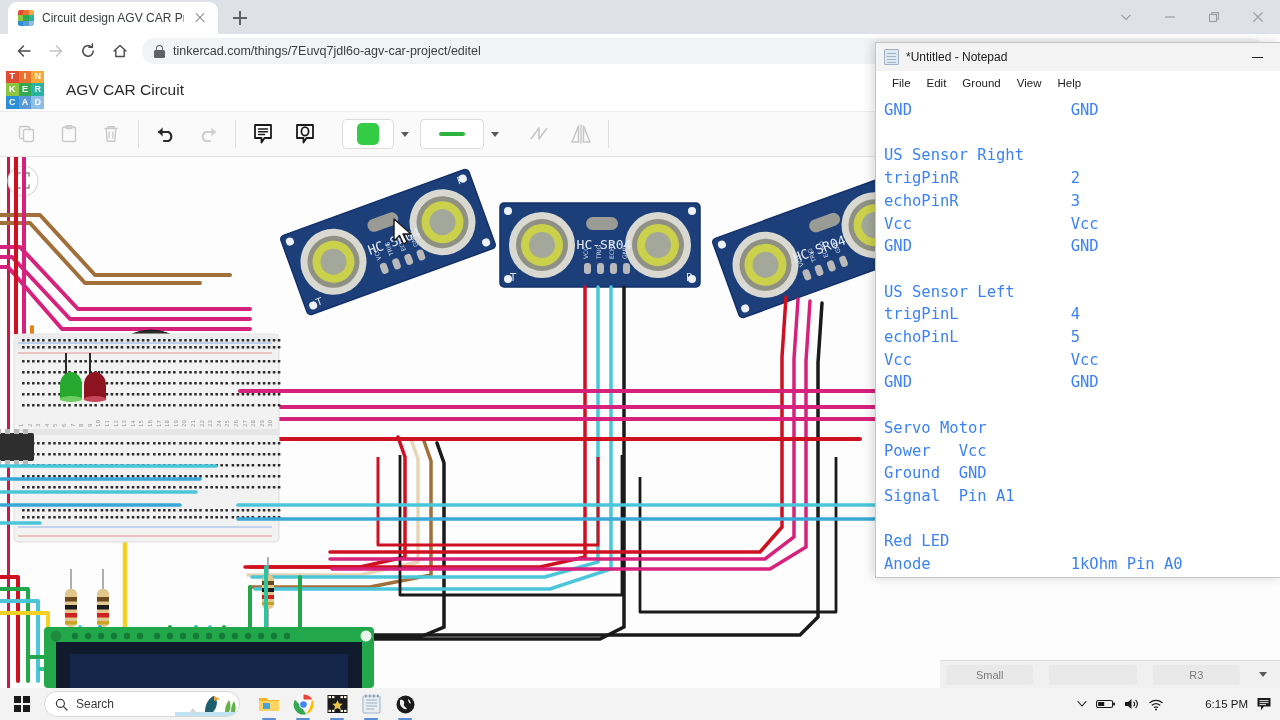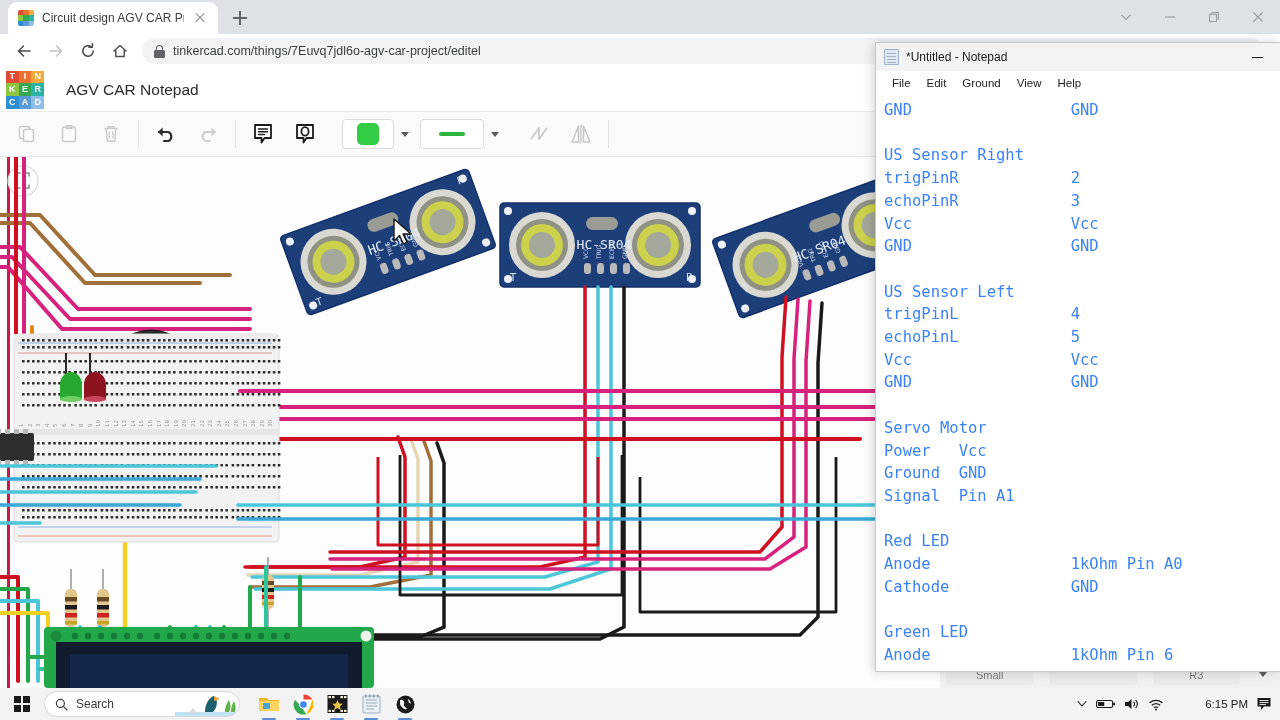--- a/index.html
+++ b/index.html
@@ -124,21 +124,21 @@
     background: #f0f0f0; border-top: 1px solid #ddd; display: flex; align-items: center;
     gap: 16px; padding: 0 6px;
   }
   .panel-field {
     height: 20px; background: #e9e9e9; border-radius: 3px; flex: 1 1 0;
     font-size: 11px; color: #7b7b7b; display: flex; align-items: center; justify-content: center;
   }
 
   
   .notepad {
-    position: absolute; left: 875px; top: 42px; width: 405px; height: 630px;
+    position: absolute; left: 875px; top: 42px; width: 405px; height: 536px;
     background: #fff; border: 1px solid #c6c6c6; border-right: none;
     box-shadow: -2px 0 10px rgba(0,0,0,.16);
     display: flex; flex-direction: column; overflow: hidden;
   }
   .np-title {
     height: 28px; background: #f3f3f3; display: flex; align-items: center;
     padding-left: 8px; gap: 7px; flex: 0 0 28px;
   }
   .np-icon {
     width: 15px; height: 16px; background: #dfe7ef; border: 1px solid #9db3c7;
@@ -273,21 +273,21 @@
         <span style="background:#e24b33">T</span>
           <span style="background:#e8732e">I</span>
           <span style="background:#f4a93c">N</span>
         <span style="background:#8cc63f">K</span>
           <span style="background:#34a853">E</span>
           <span style="background:#2bb3a3">R</span>
         <span style="background:#2d8fd5">C</span>
           <span style="background:#5a9ad9">A</span>
           <span style="background:#8fbfe8">D</span>
       </div>
-      <div class="tc-title">AGV CAR Notepad</div>
+      <div class="tc-title">AGV CAR Circuit</div>
     </div>
 
     <div class="tc-toolbar">
       <div class="tb-group">
         <div class="tb-btn">
           <svg width="20" height="20" viewBox="0 0 20 20">
               <rect x="2.5" y="2.5" width="10" height="12" rx="1.4" fill="none" stroke="#c9c9c9" stroke-width="1.4"></rect>
               <rect x="6.5" y="5.5" width="10" height="12" rx="1.4" fill="#fafafa" stroke="#c9c9c9" stroke-width="1.4"></rect>
             </svg>
         </div>

